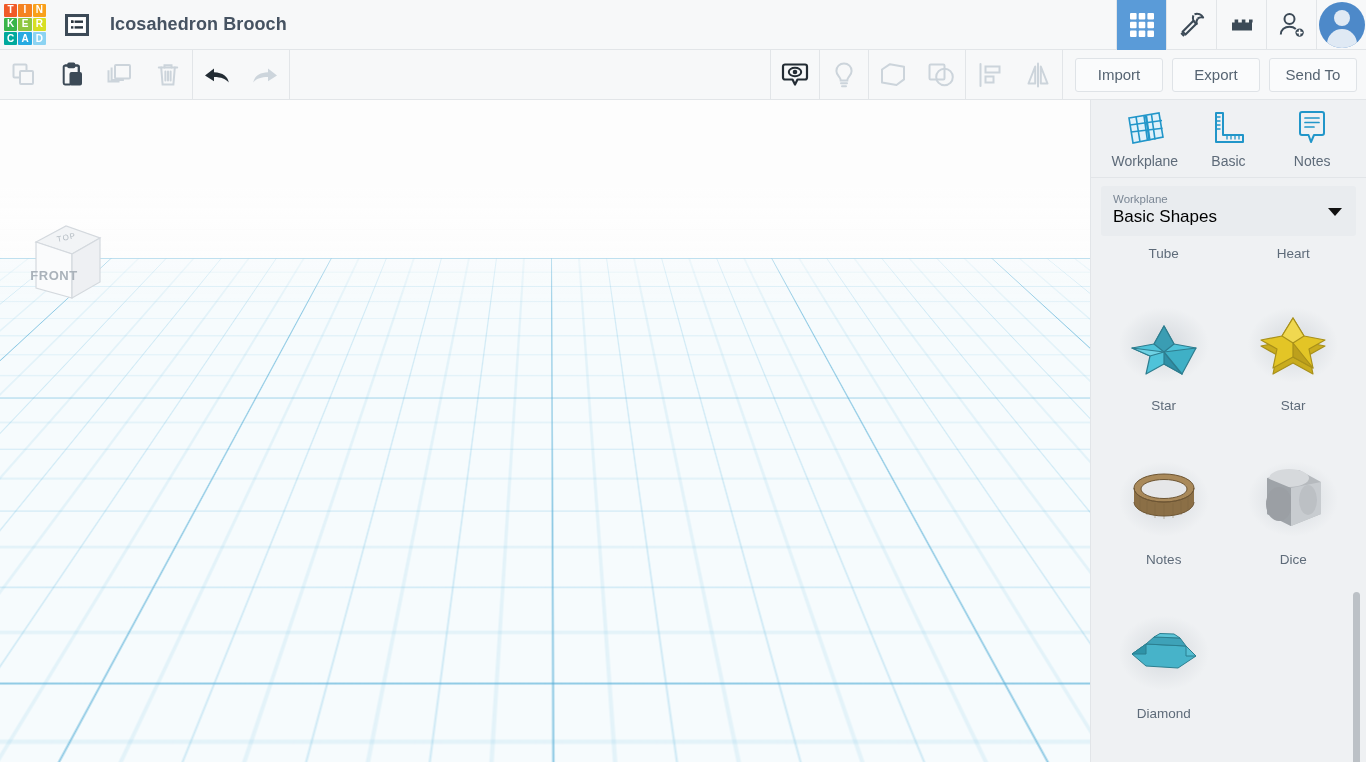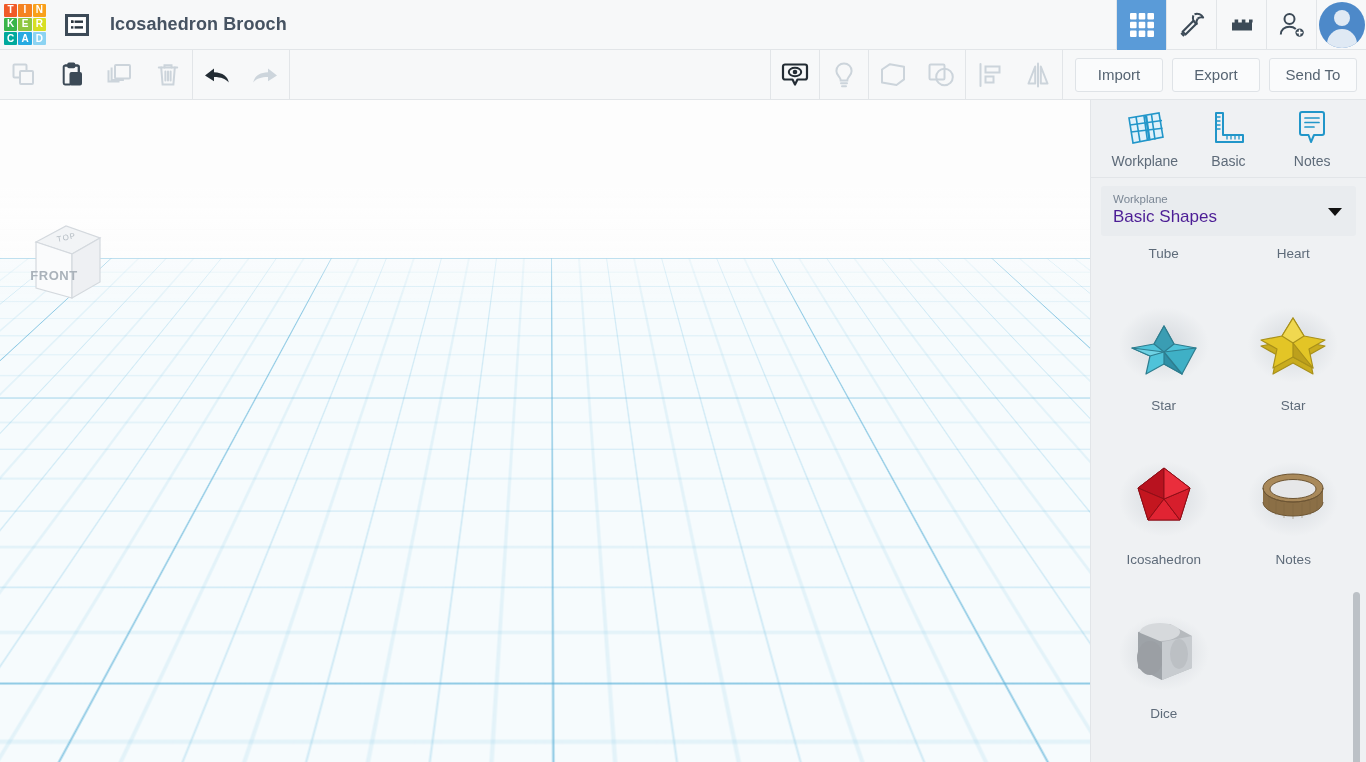--- a/index.html
+++ b/index.html
@@ -159,21 +159,21 @@
     display: flex; flex-direction: column; align-items: center; gap: 5px;
     cursor: pointer; width: 78px;
   }
   .rp-tool-label { font-size: 14px; color: #5e6b79; }
   .rp-select-wrap { padding: 8px 10px 10px; }
   .rp-select {
     background: #e9ecef; border-radius: 3px; padding: 7px 12px 9px;
     position: relative; cursor: pointer;
   }
   .rp-select-sub { font-size: 11.5px; color: #7b8795; margin-bottom: 2px; }
-  .rp-select-val { font-size: 17px; color: #4c1d95; }
+  .rp-select-val { font-size: 17px; color: #000000; }
   .rp-caret {
     position: absolute; right: 14px; top: 50%; margin-top: -3px;
     width: 0; height: 0; border-left: 7px solid transparent; border-right: 7px solid transparent;
     border-top: 8px solid #111;
   }
   .rp-scroll {
     position: absolute; top: 146px; left: 0; right: 0; bottom: 0;
     overflow: hidden;
   }
   .rp-grid {
@@ -569,36 +569,20 @@
                 <polygon points="48,22 59,40 80,44 64,53 68,72 48,61 28,72 32,53 16,44 37,40" fill="#c9ac1e"></polygon>
                 <polygon points="48,16 59,34 80,38 64,47 68,66 48,55 28,66 32,47 16,38 37,34" fill="#e3c526"></polygon>
                 <polygon points="48,16 59,34 48,41 37,34" fill="#f0d850"></polygon>
                 <polygon points="48,41 68,66 48,55" fill="#bda01c"></polygon>
               </g>
             </svg>
           </div>
           <span class="shape-label">Star</span>
         </div>
 
-        <div class="shape-cell">
-          <div class="shape-art">
-            <div class="glow"></div>
-            <svg width="96" height="86" viewBox="0 0 96 86" style="position:absolute;left:0;top:0">
-              <g stroke="#8e0f18" stroke-width="1" stroke-linejoin="round">
-                <polygon points="48,12 74,32 64,64 32,64 22,32" fill="#d01a28"></polygon>
-                <polygon points="48,12 48,43 22,32" fill="#b8121f"></polygon>
-                <polygon points="22,32 48,43 32,64" fill="#c4161f"></polygon>
-                <polygon points="32,64 48,43 64,64" fill="#e12433"></polygon>
-                <polygon points="64,64 48,43 74,32" fill="#d61e2c"></polygon>
-                <polygon points="74,32 48,43 48,12" fill="#ea2e3c"></polygon>
-              </g>
-            </svg>
-          </div>
-          <span class="shape-label">Icosahedron</span>
-        </div>
 
         <div class="shape-cell">
           <div class="shape-art">
             <div class="glow"></div>
             <svg width="96" height="86" viewBox="0 0 96 86" style="position:absolute;left:0;top:0">
               <path d="M18,32 a30,14 0 0 0 60,0 v14 a30,14 0 0 1 -60,0 z" fill="#8b6f46"></path>
               <ellipse cx="48" cy="32" rx="30" ry="14" fill="#a9895a" stroke="#6d5533" stroke-width="1"></ellipse>
               <ellipse cx="48" cy="33" rx="23" ry="9.5" fill="#e6e7e9" stroke="#6d5533" stroke-width="1"></ellipse>
               <path d="M18,32 a30,14 0 0 0 60,0" fill="none" stroke="#6d5533" stroke-width="1"></path>
               <path d="M18,46 a30,14 0 0 0 60,0" fill="none" stroke="#6d5533" stroke-width="1"></path>
@@ -618,18 +602,33 @@
               <ellipse cx="44" cy="22" rx="20" ry="9" fill="#d6d9dc"></ellipse>
               <path d="M22,22 L22,58 L46,70 L46,32 Z" fill="#9ea3a8"></path>
               <ellipse cx="34" cy="48" rx="13" ry="17" fill="#9b9fa4"></ellipse>
               <path d="M46,32 L46,70 L76,58 L76,26 Z" fill="#c8ccd0"></path>
               <ellipse cx="63" cy="44" rx="9" ry="15" fill="#bcc0c4"></ellipse>
             </svg>
           </div>
           <span class="shape-label">Dice</span>
         </div>
 
+        <div class="shape-cell">
+          <div class="shape-art">
+            <div class="glow"></div>
+            <svg width="96" height="86" viewBox="0 0 96 86" style="position:absolute;left:0;top:0">
+              <g stroke="#2b7f90" stroke-width="1" stroke-linejoin="round">
+                <polygon points="16,44 30,56 62,58 80,46 70,36 30,34" fill="#47b3c9"></polygon>
+                <polygon points="30,34 70,36 64,28 38,27" fill="#3ea2b8"></polygon>
+                <polygon points="38,27 64,28 58,24 44,23.5" fill="#5cc5d8"></polygon>
+                <polygon points="16,44 30,34 30,44" fill="#2f93a8"></polygon>
+                <polygon points="70,36 80,46 70,46" fill="#55bed2"></polygon>
+              </g>
+            </svg>
+          </div>
+          <span class="shape-label">Diamond</span>
+        </div>
       </div>
     </div>
 
     <div class="rp-scrollbar"></div>
   </div>
 </div>
 
 </body></html>

